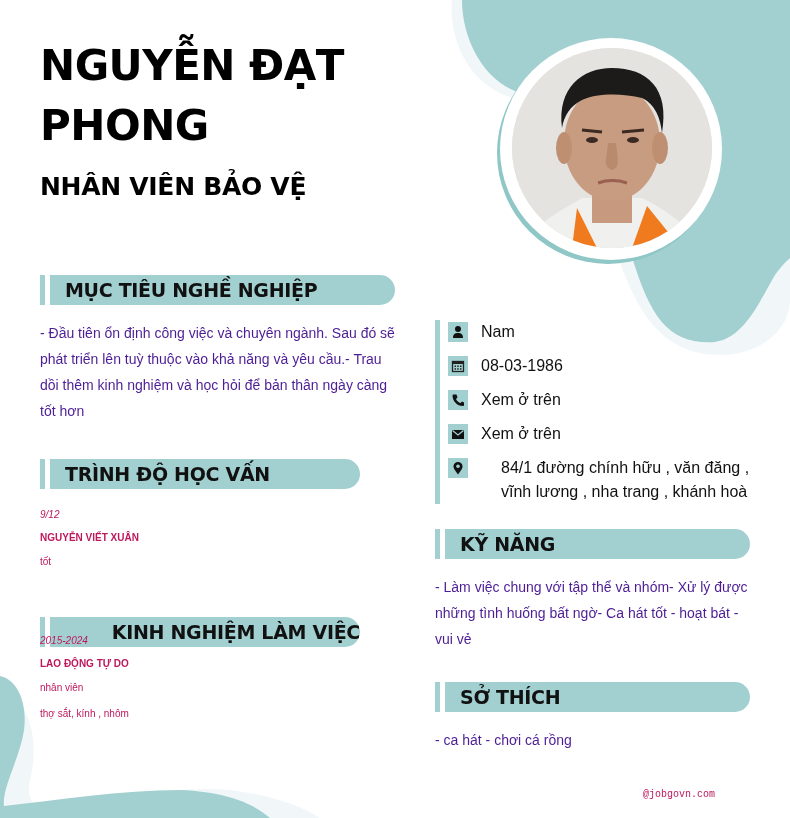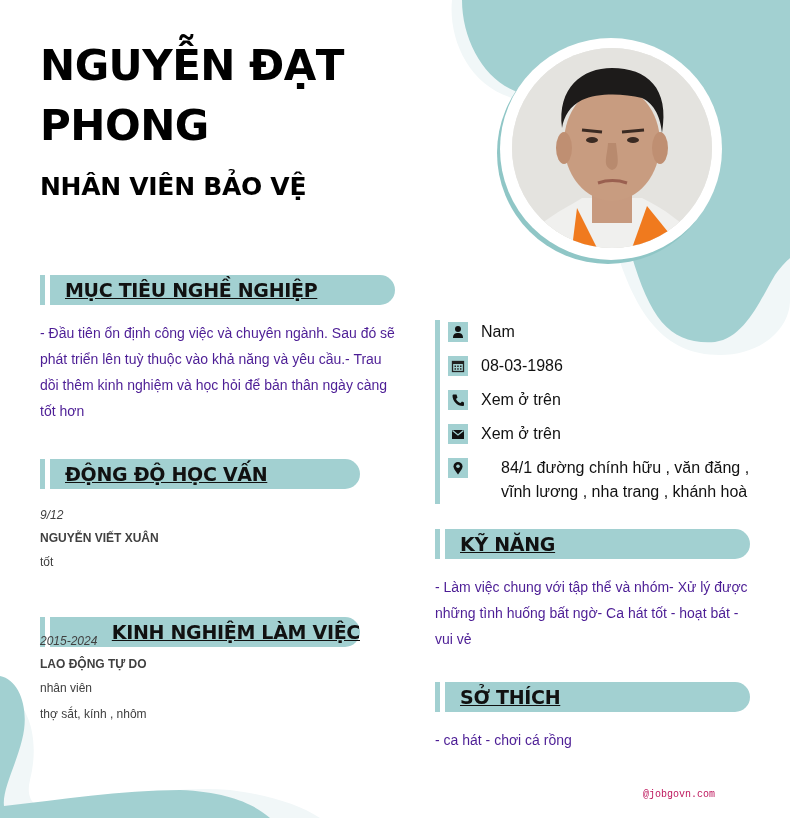--- a/index.html
+++ b/index.html
@@ -31,27 +31,27 @@
   }
 
   .sec-head {
     position: absolute; height: 30px; z-index: 2;
     display: flex; align-items: stretch;
   }
   .sec-head .bar { width: 5px; background: #a2d0d1; margin-right: 5px; }
   .sec-head .pill {
     flex: 1; background: #a2d0d1; border-radius: 0 15px 15px 0;
     font-family: "DejaVu Sans", sans-serif; font-weight: bold; font-size: 19px;
-    line-height: 30px; padding-left: 15px; color: #111; letter-spacing: -0.3px; text-decoration: underline;
+    line-height: 30px; padding-left: 15px; color: #111; letter-spacing: -0.3px;
   }
 
   .para {
     position: absolute; font-size: 14px; line-height: 26px; color: #4c1d95; z-index: 2;
   }
-  .entry { position: absolute; z-index: 2; font-size: 12px; color: #404040; }
+  .entry { position: absolute; z-index: 2; font-size: 10px; color: #be185d; }
   .entry .date { font-style: italic; line-height: 24px; height: 24px; }
   .entry .org { font-weight: bold; line-height: 22px; height: 22px; }
   .entry .line { line-height: 26px; height: 26px; }
 
   .info-col {
     position: absolute; left: 435px; top: 320px; width: 320px; z-index: 2;
     border-left: 5px solid #a2d0d1; padding-left: 8px;
   }
   .info-row { display: flex; align-items: flex-start; margin-bottom: 10px; }
   .info-row:last-child { margin-bottom: 0; gap: 20px; }
@@ -107,21 +107,21 @@
 </div>
 
 <div class="sec-head" style="left:40px; top:275px; width:355px;">
   <div class="bar"></div>
   <div class="pill">MỤC TIÊU NGHỀ NGHIỆP</div>
 </div>
 <div class="para" style="left:40px; top:320px; width:355px;">- Đầu tiên ổn định công việc và chuyên ngành. Sau đó sẽ phát triển lên tuỳ thuộc vào khả năng và yêu cầu.- Trau dồi thêm kinh nghiệm và học hỏi để bản thân ngày càng tốt hơn</div>
 
 <div class="sec-head" style="left:40px; top:459px; width:320px;">
   <div class="bar"></div>
-  <div class="pill">ĐỘNG ĐỘ HỌC VẤN</div>
+  <div class="pill">TRÌNH ĐỘ HỌC VẤN</div>
 </div>
 <div class="entry" style="left:40px; top:503px;">
   <div class="date">9/12</div>
   <div class="org">NGUYỄN VIẾT XUÂN</div>
   <div class="line">tốt</div>
 </div>
 
 <div class="sec-head" style="left:40px; top:617px; width:320px;text-align:right;">
   <div class="bar"></div>
   <div class="pill">KINH NGHIỆM LÀM VIỆC</div>

